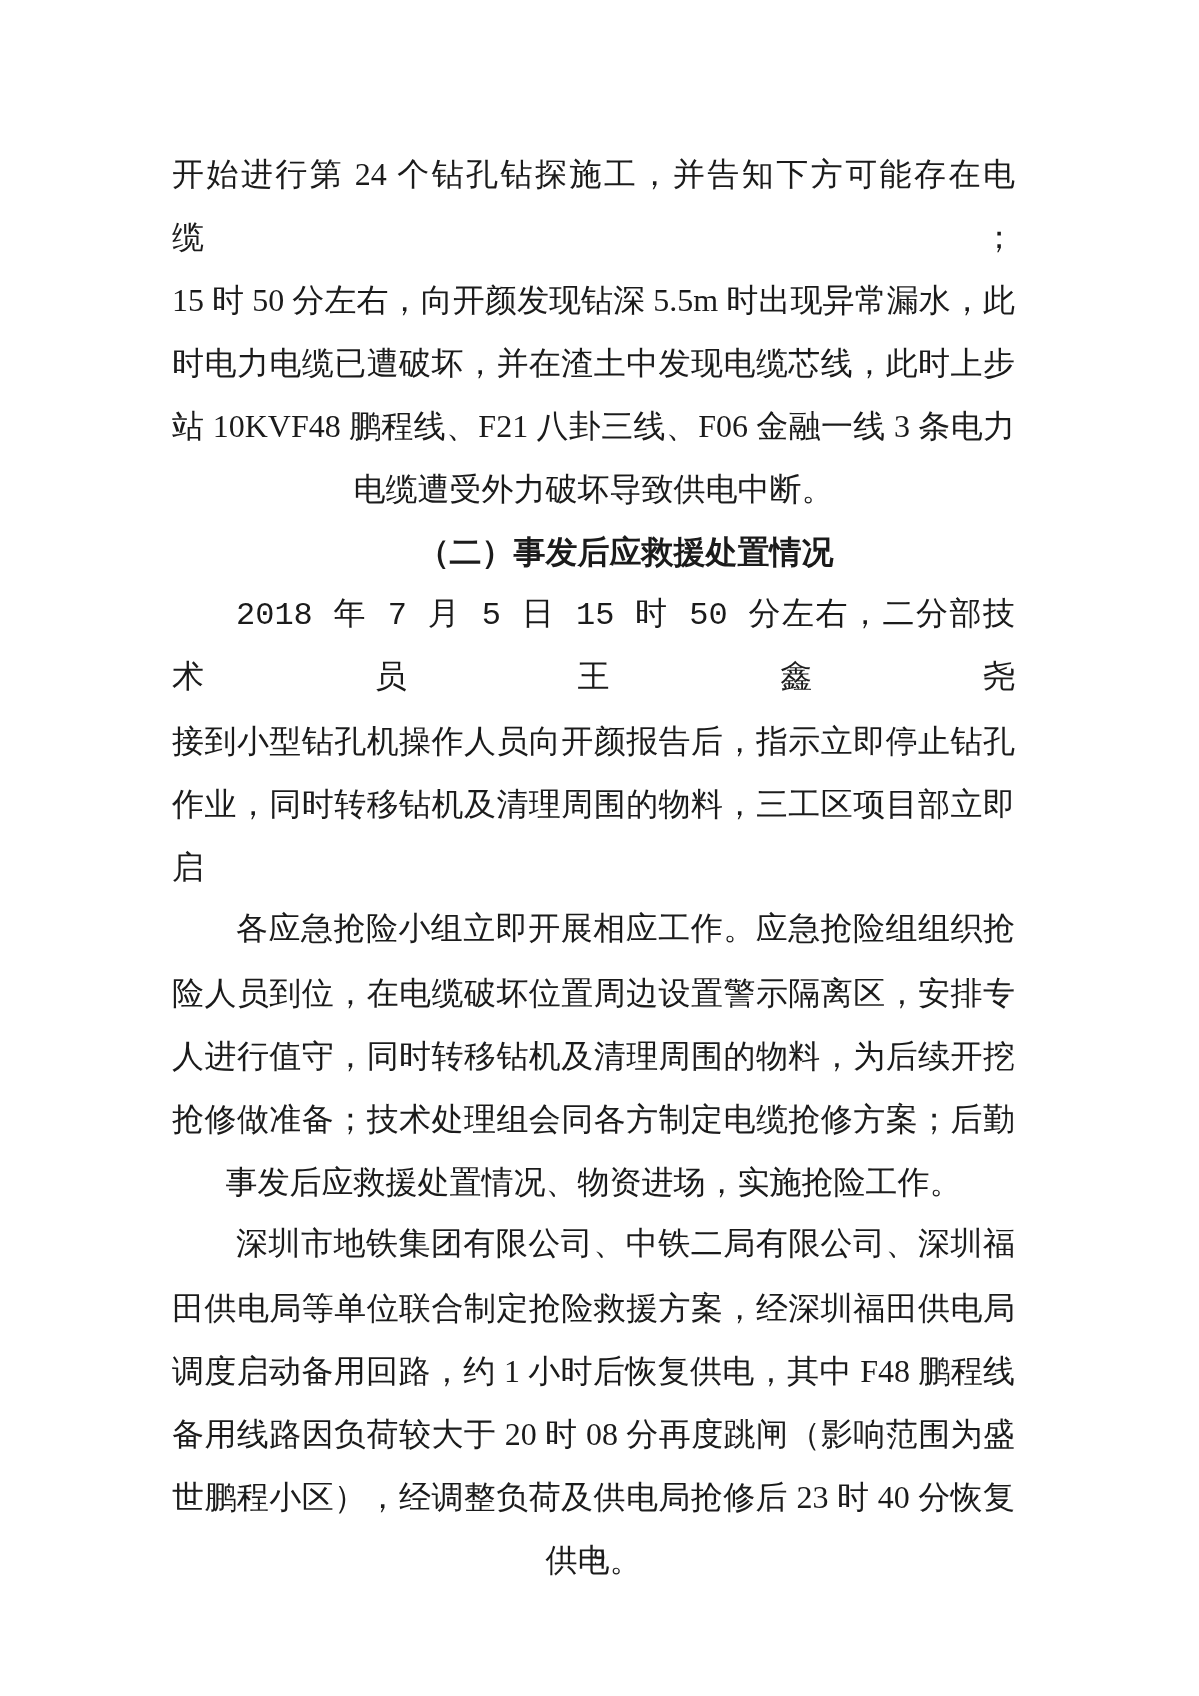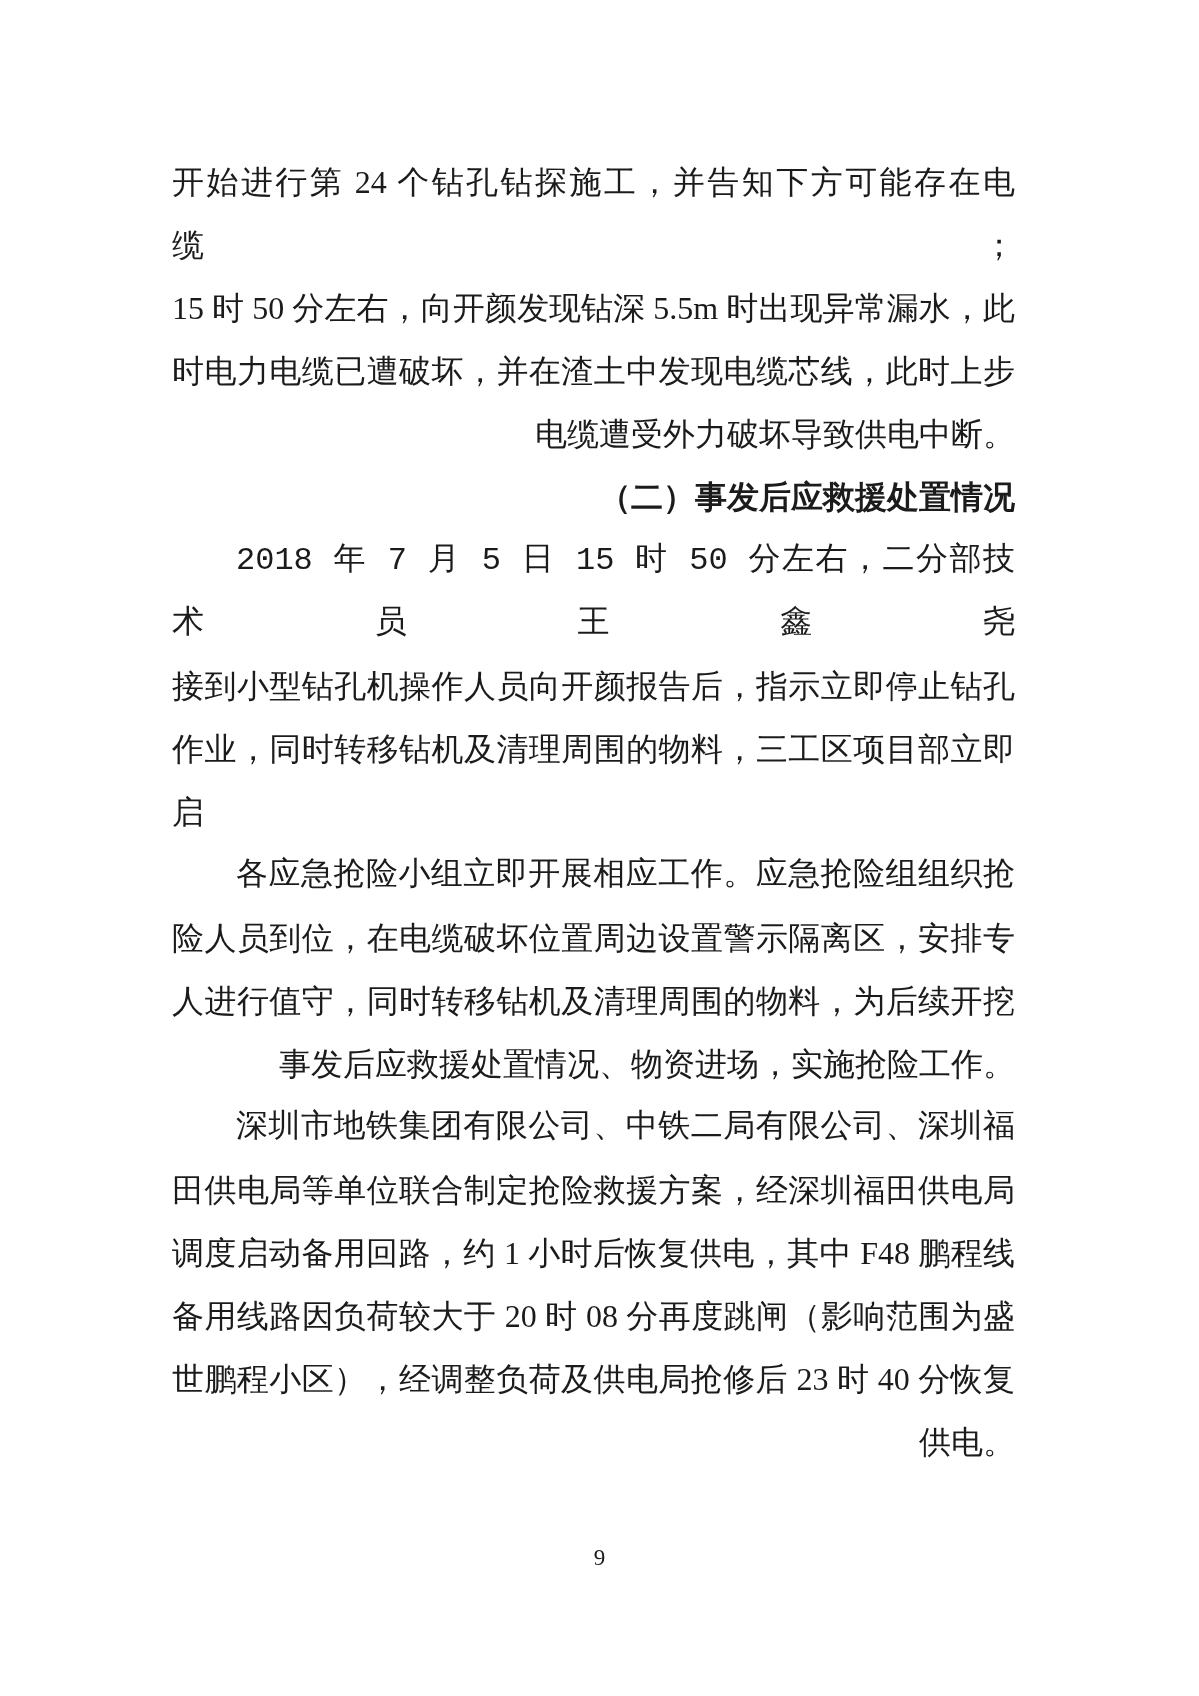--- a/index.html
+++ b/index.html
@@ -12,29 +12,29 @@
     width: 1199px;
     height: 1696px;
     background: #ffffff;
     overflow: hidden;
     font-family: "Liberation Serif", "DejaVu Serif", serif;
     color: #1b1b1b;
   }
   .textblock {
     position: absolute;
     left: 172px;
-    top: 151px;
+    top: 143px;
     width: 843px;
     font-size: 32px;
     line-height: 63px;
     letter-spacing: 0;
   }
   .line {
     width: 843px;
-    text-align: right;
+    text-align: center;
   }
   .j {
     text-align: justify;
     text-align-last: justify;
   }
   .ind {
     text-indent: 64px;
     font-family: Liberation Mono, monospace;
   }
   .head {
@@ -54,28 +54,30 @@
   }
 </style>
 </head>
 <body>
 
 <div class="page">
   <div class="textblock">
     <div class="line j">开始进行第 24 个钻孔钻探施工，并告知下方可能存在电缆；</div>
     <div class="line j">15 时 50 分左右，向开颜发现钻深 5.5m 时出现异常漏水，此</div>
     <div class="line j">时电力电缆已遭破坏，并在渣土中发现电缆芯线，此时上步</div>
+    <div class="line j">站 10KVF48 鹏程线、F21 八卦三线、F06 金融一线 3 条电力</div>
     <div class="line">电缆遭受外力破坏导致供电中断。</div>
     <div class="line head ind">（二）事发后应救援处置情况</div>
     <div class="line j ind">2018 年 7 月 5 日 15 时 50 分左右，二分部技术员王鑫尧</div>
     <div class="line j">接到小型钻孔机操作人员向开颜报告后，指示立即停止钻孔</div>
     <div class="line j">作业，同时转移钻机及清理周围的物料，三工区项目部立即启</div>
     <div class="line j ind">各应急抢险小组立即开展相应工作。应急抢险组组织抢</div>
     <div class="line j">险人员到位，在电缆破坏位置周边设置警示隔离区，安排专</div>
     <div class="line j">人进行值守，同时转移钻机及清理周围的物料，为后续开挖</div>
+    <div class="line j">抢修做准备；技术处理组会同各方制定电缆抢修方案；后勤</div>
     <div class="line">事发后应救援处置情况、物资进场，实施抢险工作。</div>
     <div class="line j ind">深圳市地铁集团有限公司、中铁二局有限公司、深圳福</div>
     <div class="line j">田供电局等单位联合制定抢险救援方案，经深圳福田供电局</div>
     <div class="line j">调度启动备用回路，约 1 小时后恢复供电，其中 F48 鹏程线</div>
     <div class="line j">备用线路因负荷较大于 20 时 08 分再度跳闸（影响范围为盛</div>
     <div class="line j">世鹏程小区），经调整负荷及供电局抢修后 23 时 40 分恢复</div>
     <div class="line">供电。</div>
   </div>
 
   <div class="footer">

